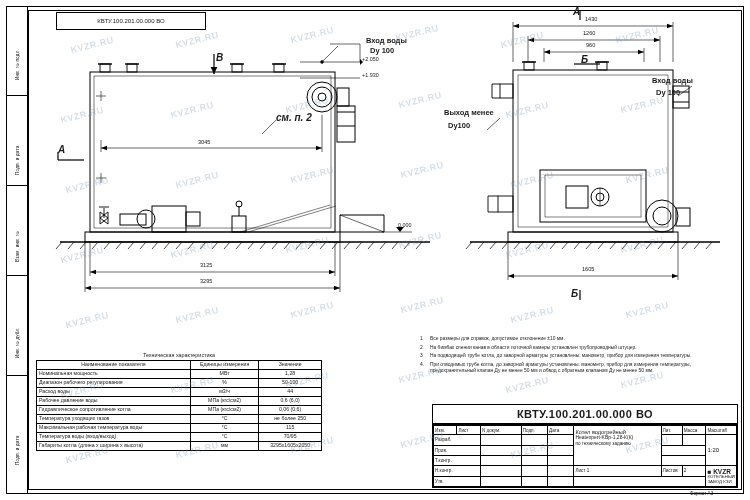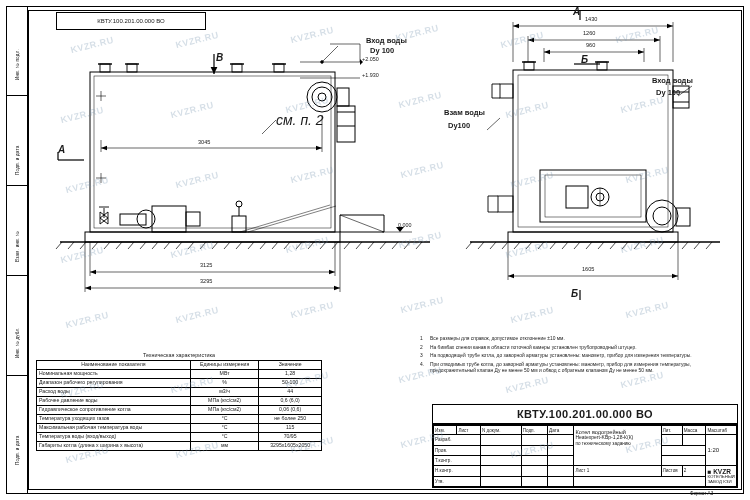--- a/index.html
+++ b/index.html
@@ -304,23 +304,23 @@
   <div class="big" style="left:58px;top:144px;">А</div>
   <div class="big" style="left:573px;top:6px;">А</div>
   <div class="big" style="left:581px;top:54px;">Б</div>
   <div class="big" style="left:571px;top:288px;">Б</div>
 
   <div class="lbl b" style="left:366px;top:36px;font-size:7.5px;">Вход воды</div>
   <div class="lbl b" style="left:370px;top:46px;font-size:7.5px;">Dy 100</div>
   <div class="lbl" style="left:362px;top:56px;font-size:5.4px;">+2.050</div>
   <div class="lbl" style="left:362px;top:72px;font-size:5.4px;">+1.930</div>
   <div class="lbl" style="left:398px;top:222px;font-size:5.4px;">0.000</div>
-  <div class="lbl i" style="left:276px;top:112px;font-size:14px;">см. п. 2</div>
-
-  <div class="lbl b" style="left:444px;top:108px;font-size:7.5px;">Взам воды</div>
+  <div class="lbl i" style="left:276px;top:112px;font-size:10px;font-weight:bold;">см. п. 2</div>
+
+  <div class="lbl b" style="left:444px;top:108px;font-size:7.5px;">Выход менее</div>
   <div class="lbl b" style="left:448px;top:121px;font-size:7.5px;">Dy100</div>
   <div class="lbl b" style="left:652px;top:76px;font-size:7.5px;">Вход воды</div>
   <div class="lbl b" style="left:656px;top:88px;font-size:7.5px;">Dy 100</div>
 
   <div class="dim" style="left:198px;top:139px;">3045</div>
   <div class="dim" style="left:200px;top:262px;">3125</div>
   <div class="dim" style="left:200px;top:278px;">3295</div>
   <div class="dim" style="left:585px;top:16px;">1430</div>
   <div class="dim" style="left:583px;top:30px;">1260</div>
   <div class="dim" style="left:586px;top:42px;">960</div>

